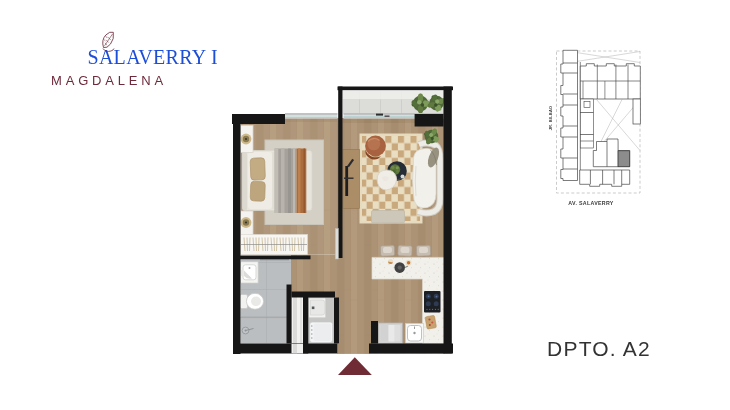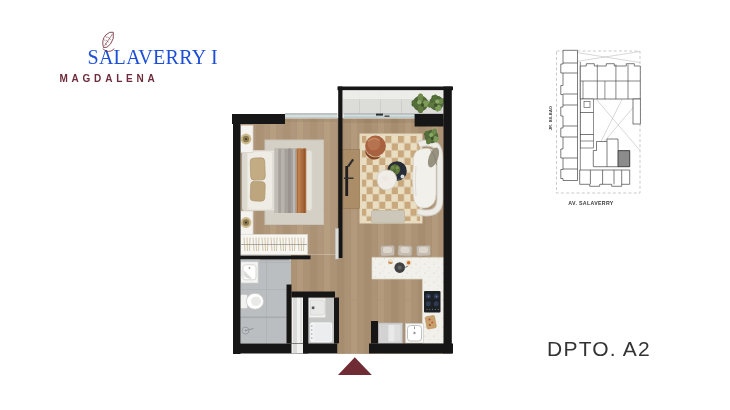--- a/index.html
+++ b/index.html
@@ -1,18 +1,18 @@
 <!DOCTYPE html>
 <html><head>
 <meta charset="utf-8">
 <style>
 html,body{margin:0;padding:0;background:#fff;width:730px;height:410px;overflow:hidden;}
 #page{position:relative;width:730px;height:410px;font-family:"Liberation Sans",sans-serif;}
 .logoT{position:absolute;left:0;top:46px;width:218px;text-align:right;font-family:"Liberation Serif",serif;font-size:20px;letter-spacing:0.3px;color:#1d4ed8;}
-.logoS{position:absolute;left:0;top:73px;width:218px;text-align:center;font-family:"Liberation Sans",sans-serif;font-size:10px;letter-spacing:3.8px;color:#6e2a3b;font-weight:bold;}
+.logoS{position:absolute;left:0;top:73px;width:218px;text-align:center;font-family:"Liberation Sans",sans-serif;font-size:13px;letter-spacing:3.8px;color:#6e2a3b;font-weight:normal;}
 .dpto{position:absolute;left:504px;top:337px;width:190px;text-align:center;font-size:21px;letter-spacing:1.2px;color:#333;font-weight:400;white-space:nowrap;}
 </style>
 </head>
 <body>
 <div id="page">
 
 <div class="logoT">SALAVERRY I</div>
 
 <div class="logoS">MAGDALENA</div>
 

